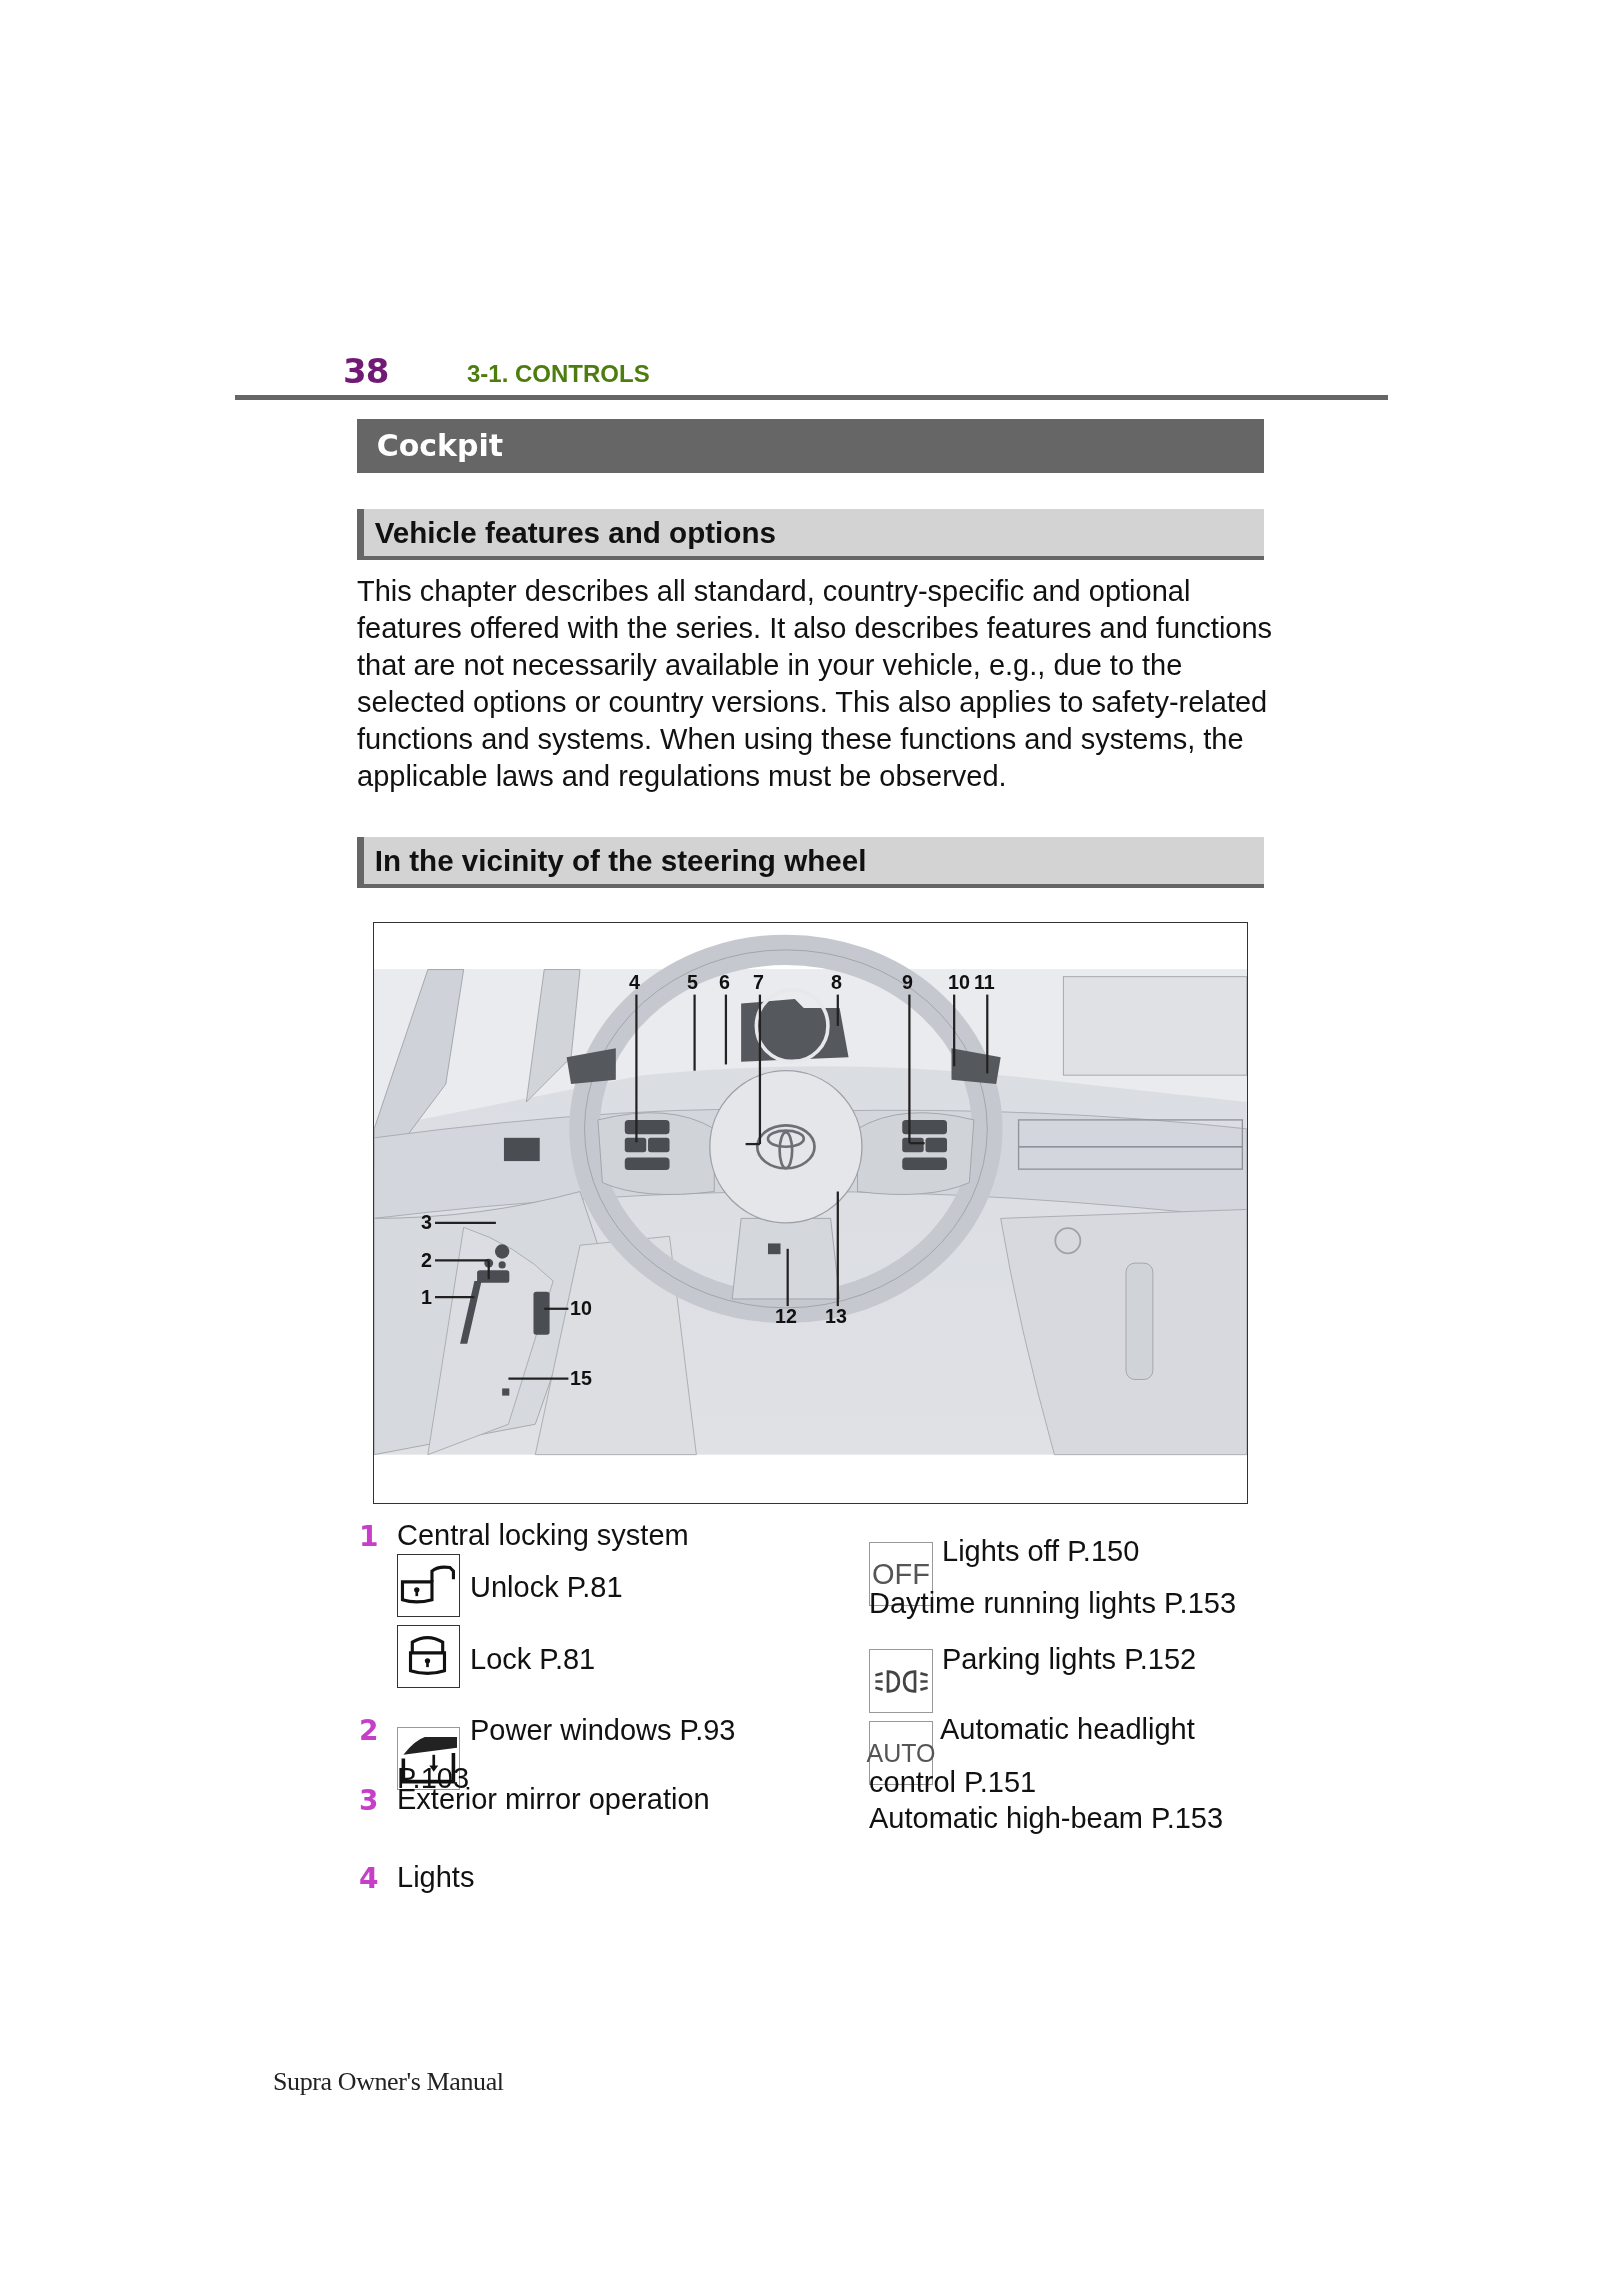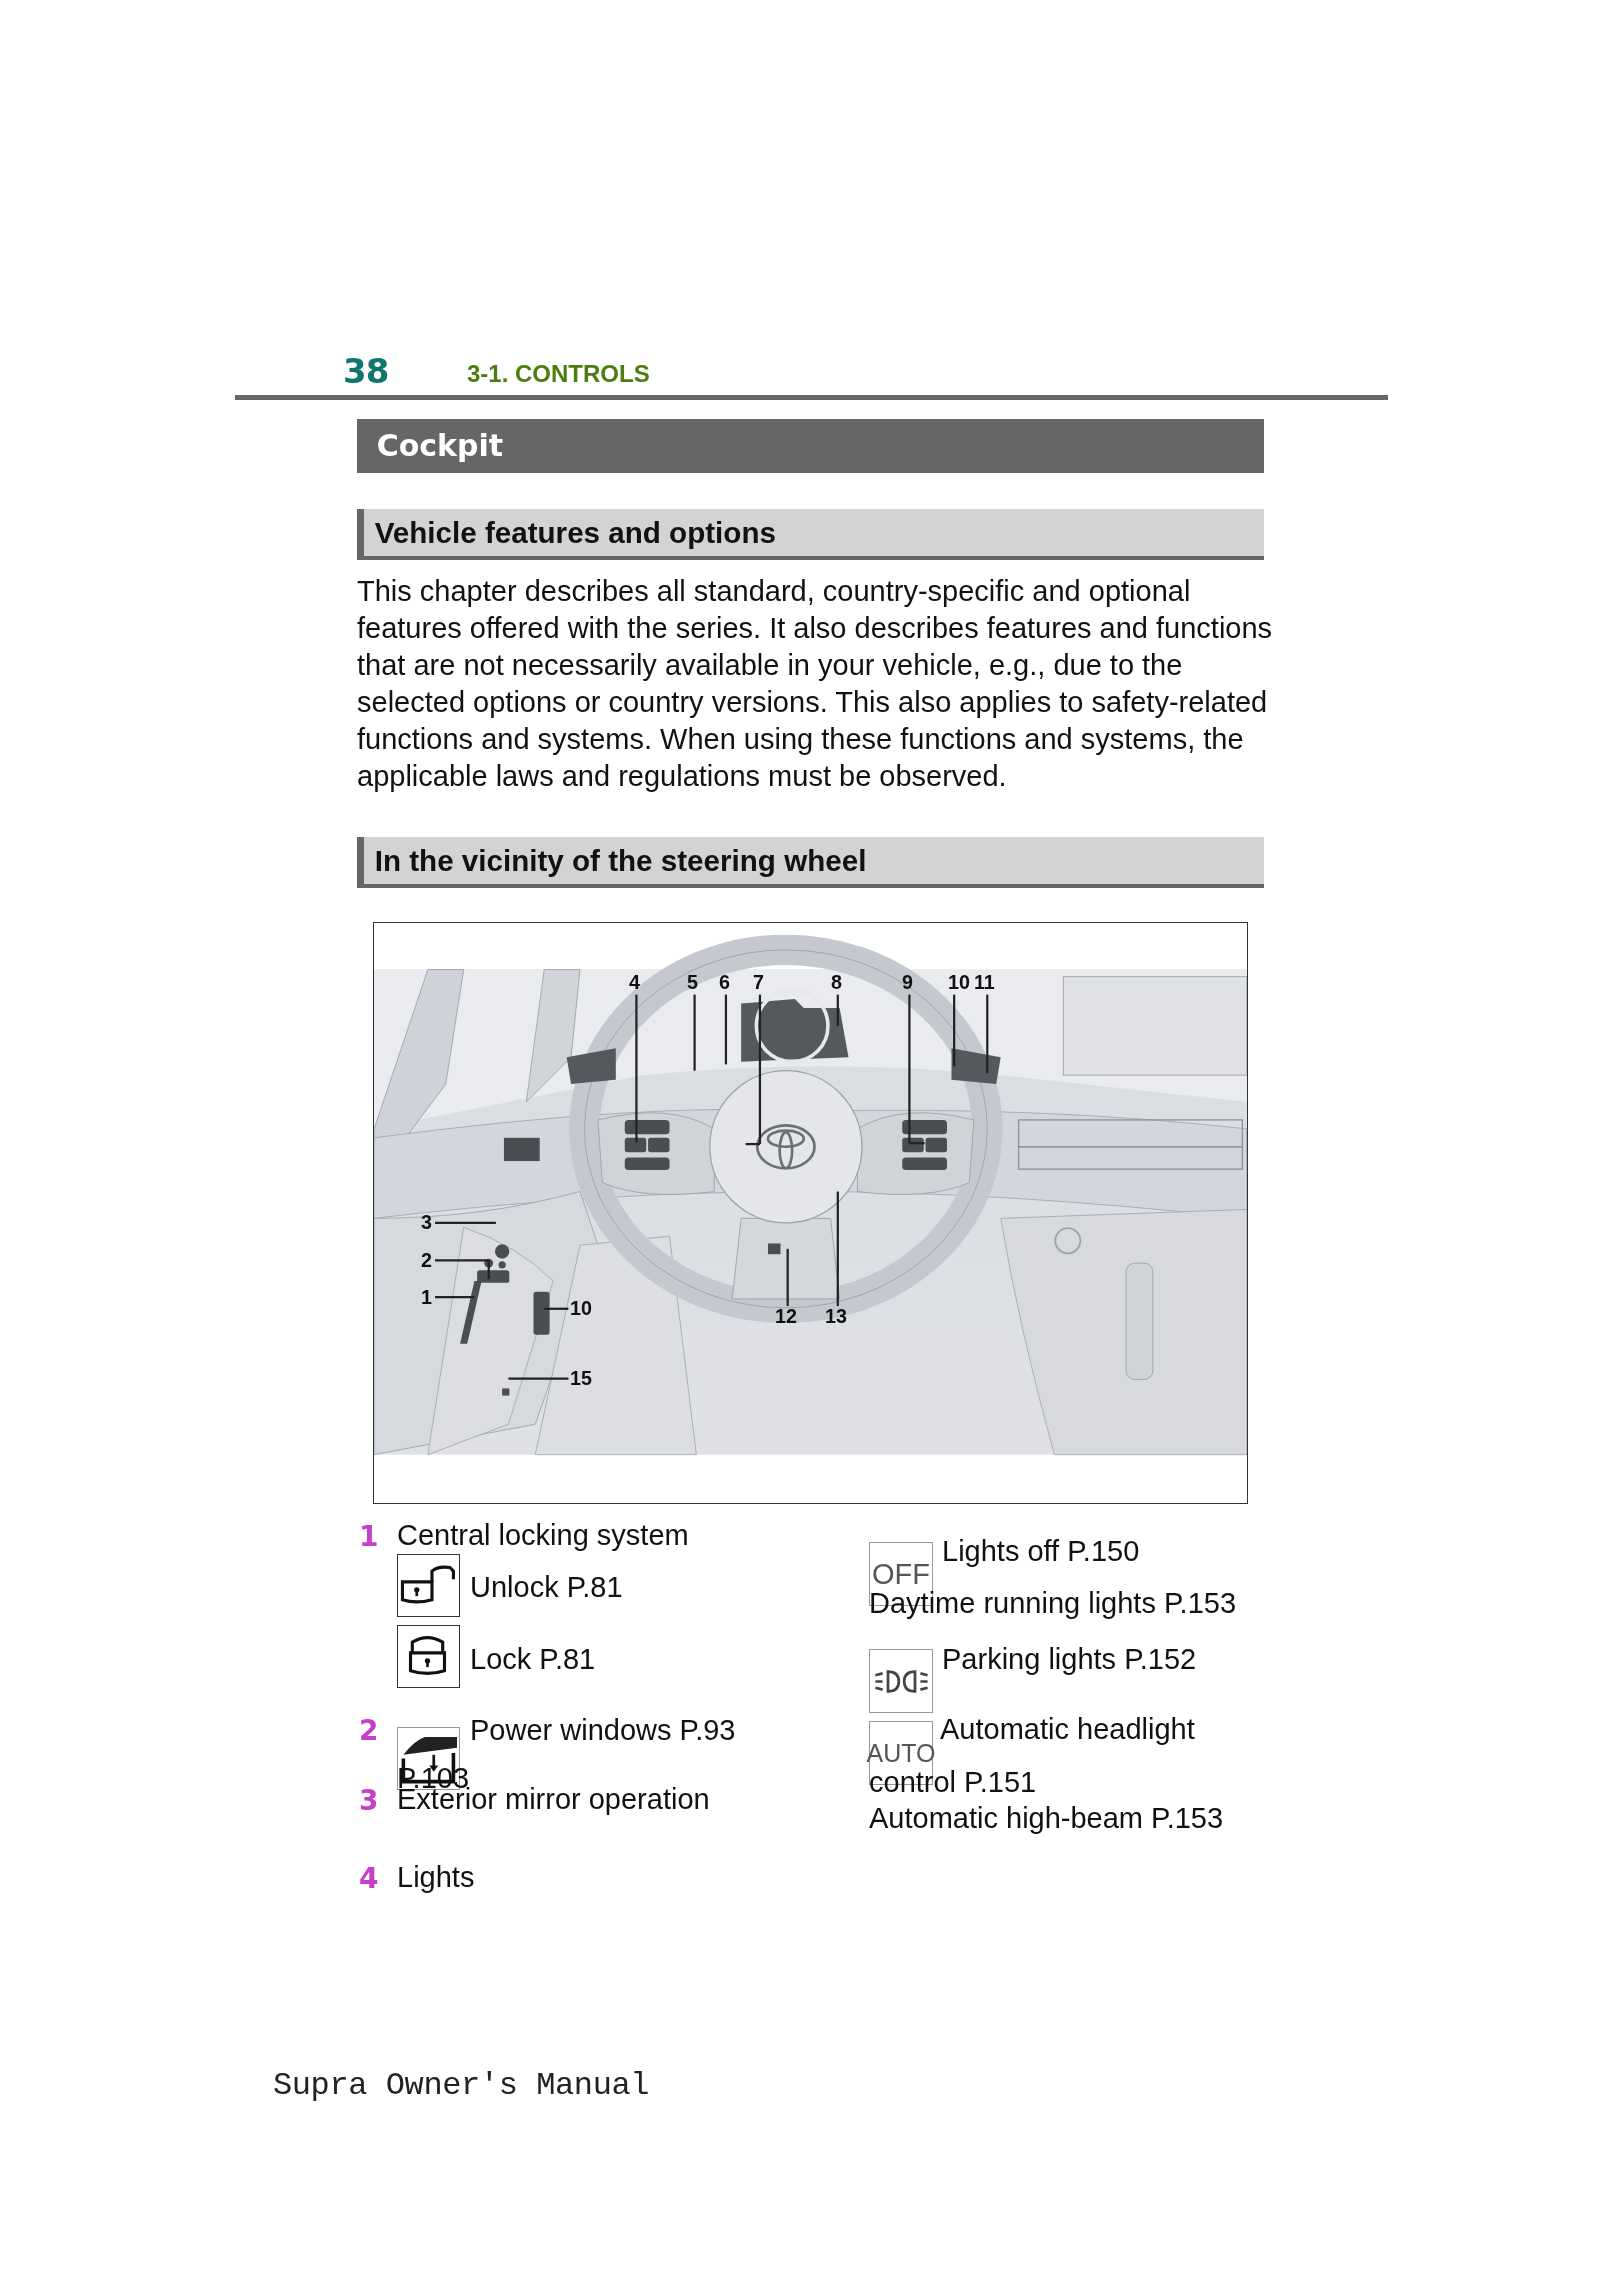--- a/index.html
+++ b/index.html
@@ -1,35 +1,35 @@
 <!DOCTYPE html>
 <html style="font-size:14.3px"><head>
 <meta charset="utf-8">
 <style>
   html,body{margin:0;padding:0;background:#ffffff;}
   body{width:1622px;height:2293px;position:relative;overflow:hidden;font-family:"Liberation Sans",sans-serif;color:#111;}
   .abs{position:absolute;}
-  .page-num{left:343px;top:351px;font-size:34px;font-weight:bold;font-family:"DejaVu Sans",sans-serif;color:#0f766e;letter-spacing:-0.9px;}
+  .page-num{left:343px;top:351px;font-size:34px;font-weight:bold;font-family:"DejaVu Sans",sans-serif;color:#701a75;letter-spacing:-0.9px;}
   .section-title{left:467px;top:360px;font-size:24px;font-weight:bold;color:#4d7c0f;}
   .top-rule{left:235px;top:395px;width:1153px;height:4.5px;background:#666;}
   .h1-bar{left:357px;top:419px;width:907px;height:54px;background:#666;}
   .h1-bar span{position:absolute;left:19.7px;top:9px;color:#fff;font-size:30px;font-weight:bold;font-family:"DejaVu Sans",sans-serif;}
   .h2-bar{left:357px;width:907px;height:51px;background:#d3d3d3;border-left:7.2px solid #666;border-bottom:4.5px solid #666;box-sizing:border-box;padding-left:44px;}
   .h2-bar span{position:absolute;left:10.7px;top:7.2px;font-size:29.6px;font-weight:bold;color:#111;}
   .body-text{left:357px;top:573px;width:922px;font-size:29px;line-height:37px;color:#111;}
   .figure{left:373px;top:922px;width:875px;height:582px;border:1.8px solid #333;box-sizing:border-box;background:#fff;}
   .figure svg{position:absolute;left:0;top:0;}
   .callout{position:absolute;font-size:19.7px;font-weight:bold;color:#111;}
   .legend-num{position:absolute;font-size:28px;font-weight:bold;color:#c63fc8;font-family:"DejaVu Sans",sans-serif;}
   .legend-text{position:absolute;font-size:29px;color:#111;line-height:36px;}
   .icon-box{position:absolute;width:63px;height:63px;border:1.8px solid #333;box-sizing:border-box;background:#fff;}
   .icon-box.light{border-color:#999;margin-top:24px;}
   .icon-box svg{position:absolute;left:0;top:0;}
   .icon-text{position:absolute;left:0;top:0;width:100%;height:100%;display:flex;align-items:center;justify-content:center;color:#555;}
-  .footer{left:273px;top:2067px;font-size:32px;color:#222;font-family:Liberation Mono, monospace;letter-spacing:-0.4px;}
+  .footer{left:273px;top:2067px;font-size:26px;color:#222;font-family:Liberation Serif, serif;letter-spacing:-0.4px;}
 </style>
 </head>
 <body>
 
 <div class="abs page-num">38</div>
 <div class="abs section-title">3-1. CONTROLS</div>
 <div class="abs top-rule"></div>
 
 <div class="abs h1-bar">
   <span>Cockpit</span>

